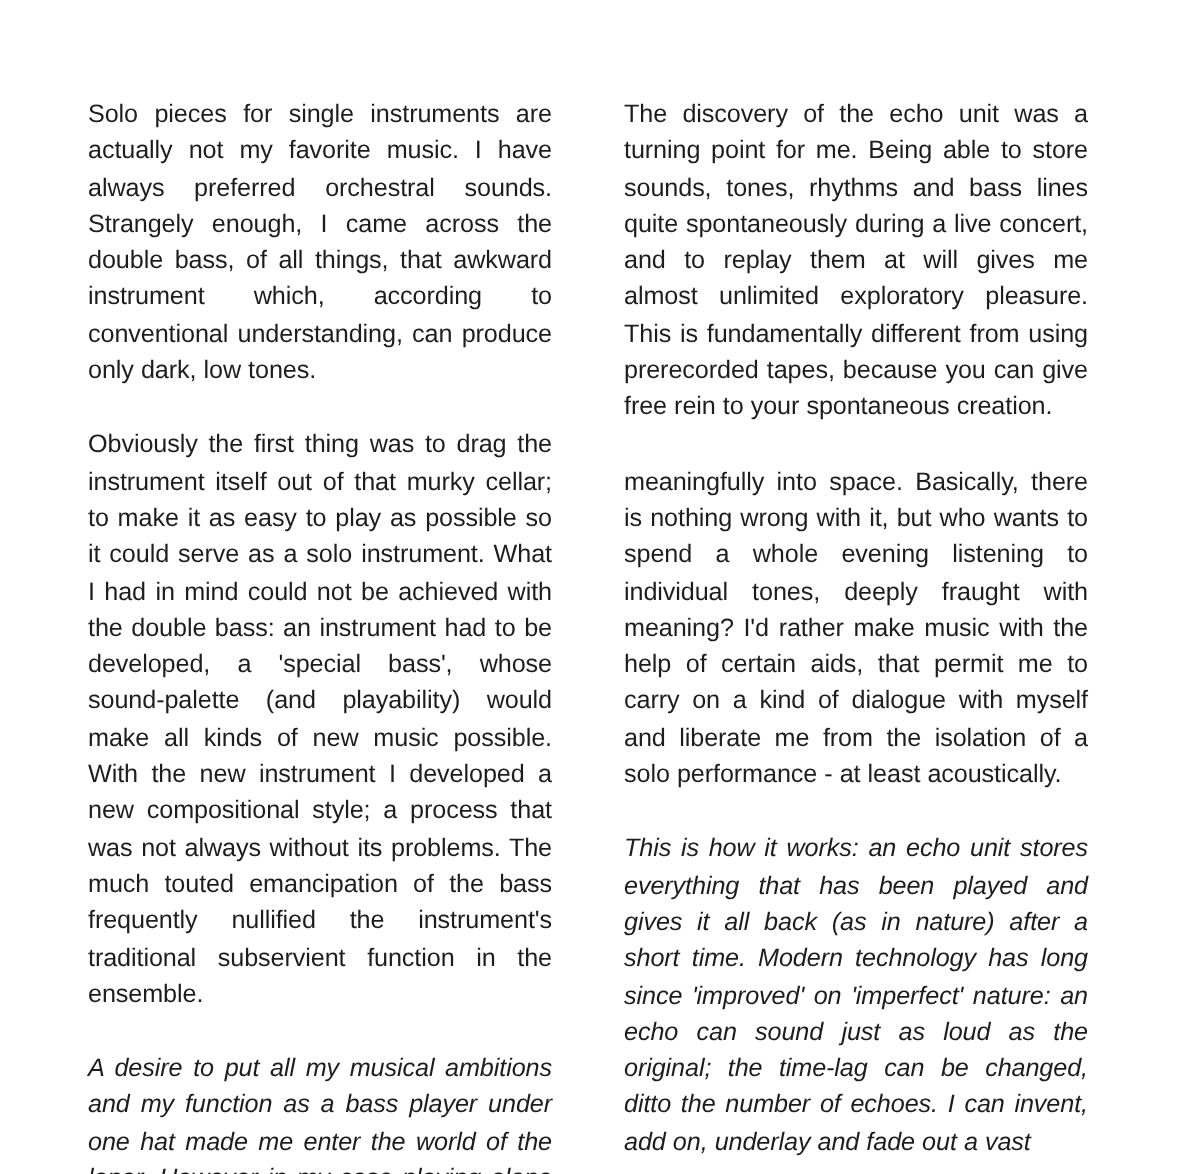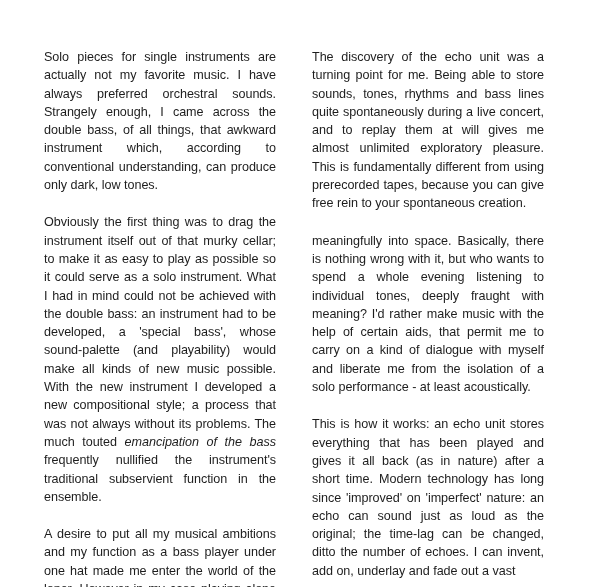--- a/index.html
+++ b/index.html
@@ -37,23 +37,23 @@
     line-height: 18.3px;
     text-align: justify;
     text-justify: inter-word;
     letter-spacing: -0.05px;
     word-spacing: 0.1px;
     hyphens: manual;
     color: #1d1d1d;
   }
   p.para:last-child {
     margin-bottom: 0;
+    font-style: italic;
   }
   .italic {
-    font-style: italic;
   }
 </style>
 </head>
 <body>
 
 <div class="page">
   <div class="columns">
     <div class="column">
       <p class="para"><span>Solo pieces for single instruments are actually not my favorite music. I have always preferred orchestral sounds. Strangely enough, I came across the double bass, of all things, that awkward instrument which, according to conventional understanding, can produce only dark, low tones.</span></p>
       <p class="para"><span>Obviously the first thing was to drag the instrument itself out of that murky cellar; to make it as easy to play as possible so it could serve as a solo instrument. What I had in mind could not be achieved with the double bass: an instrument had to be developed, a 'special bass', whose sound-palette (and playability) would make all kinds of new music possible. With the new instrument I developed a new compositional style; a process that was not always without its problems. The much touted </span><span class="italic">emancipation of the bass</span><span> frequently nullified the instrument's traditional subservient function in the ensemble.</span></p>

